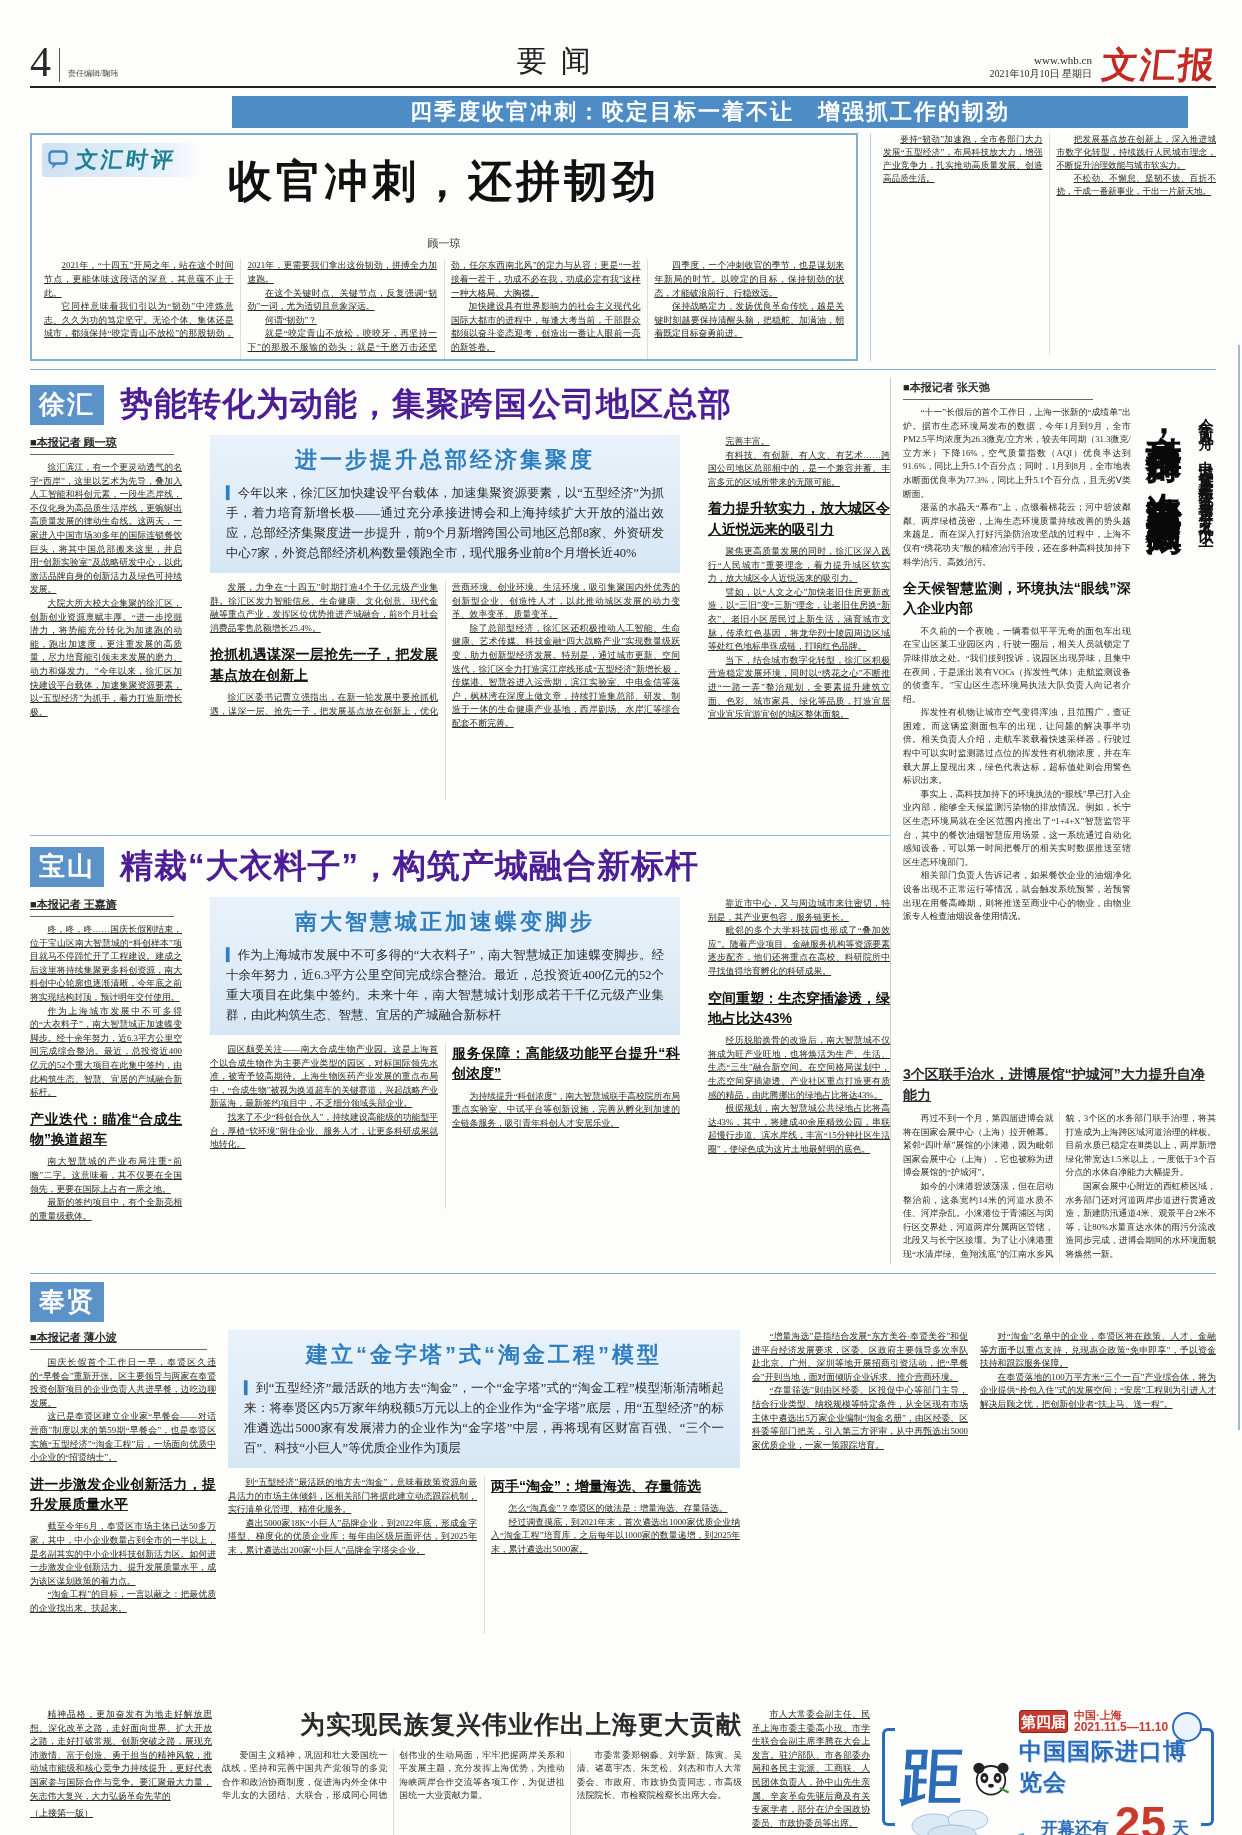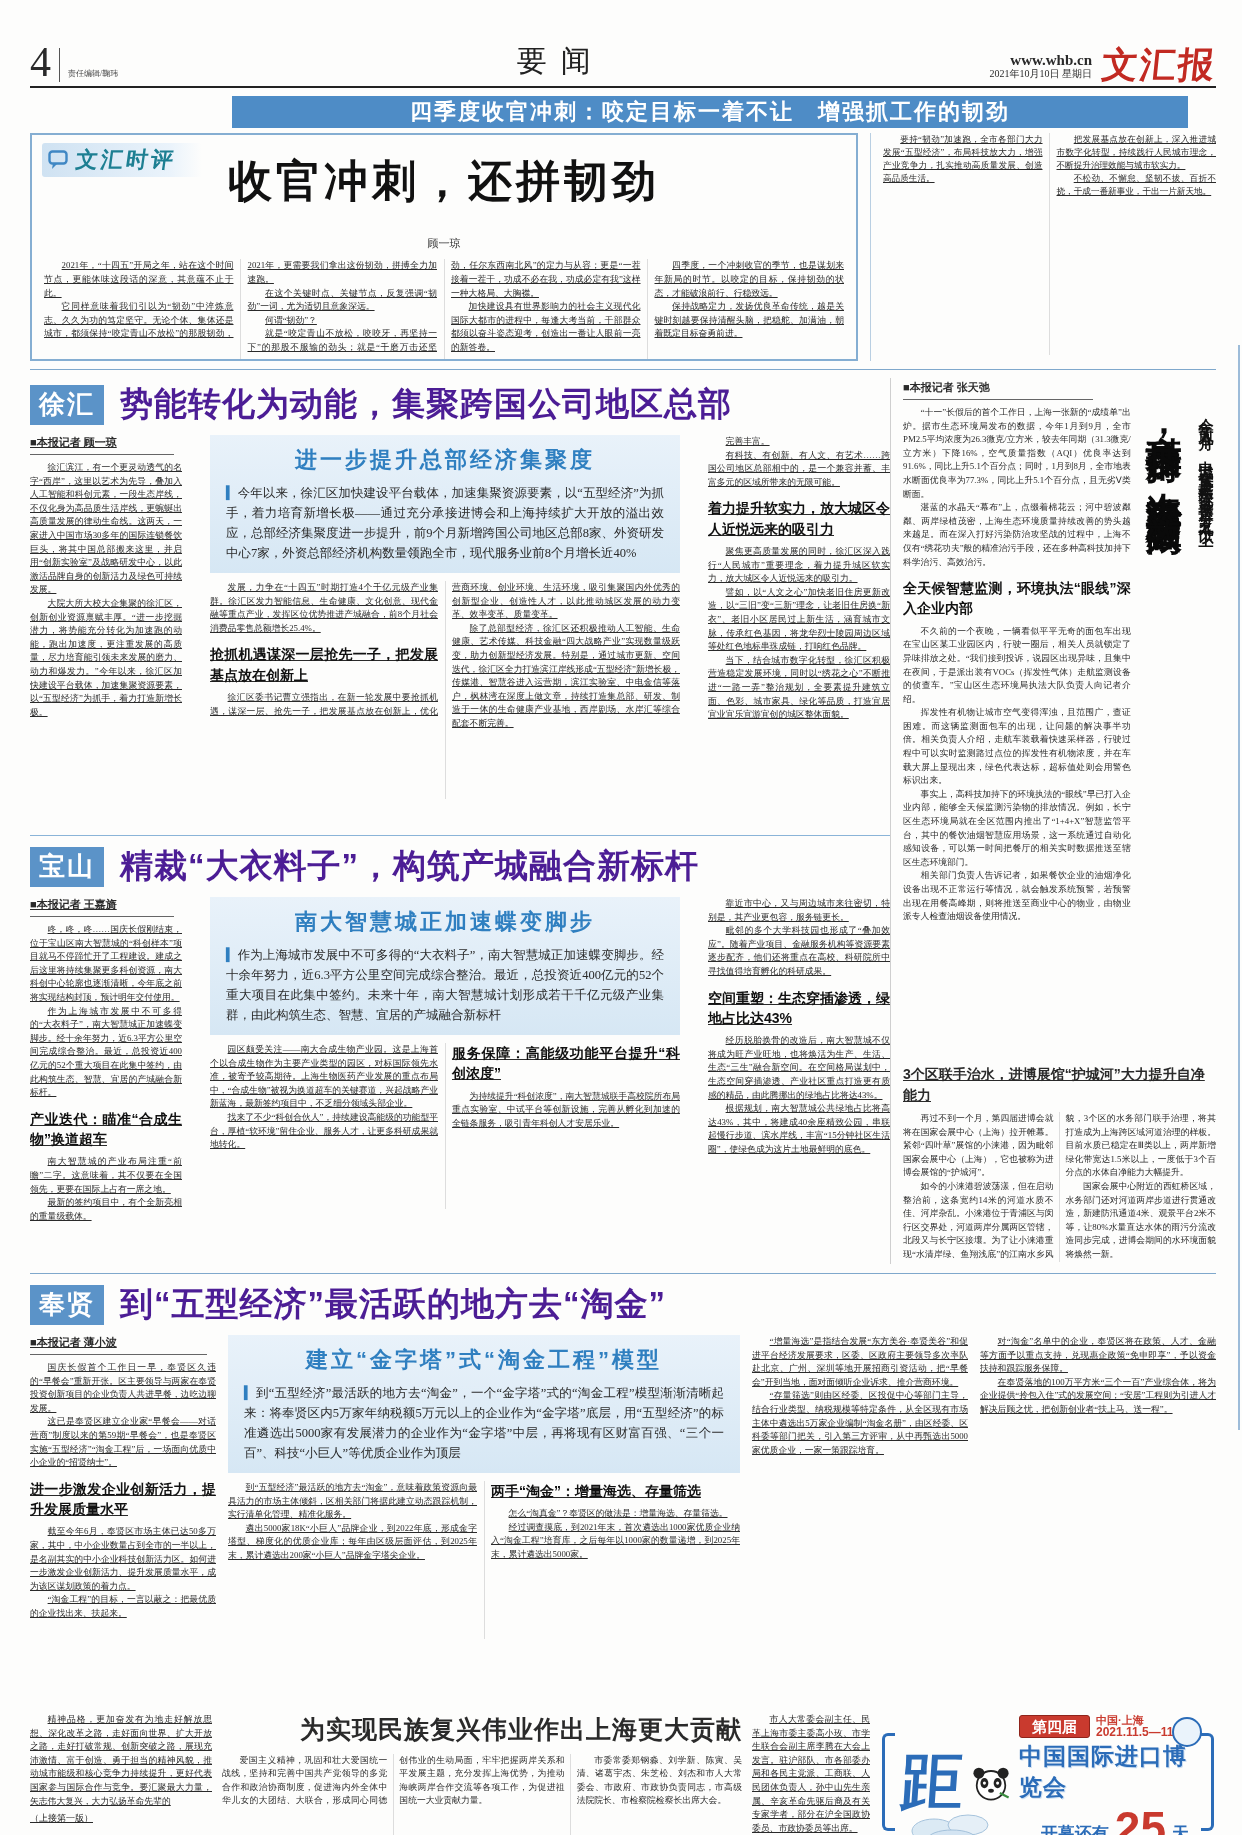--- a/index.html
+++ b/index.html
@@ -7,21 +7,21 @@
   .sheet{width:1242px;height:1835px;box-sizing:border-box;padding:18px 26px 0 30px;position:relative;}
   
   .hdr{display:flex;align-items:flex-end;justify-content:space-between;height:64px;border-bottom:2px solid #222;padding-bottom:4px;}
   .hdr-left{display:flex;align-items:flex-end;gap:8px;}
   .pagenum{font-size:42px;line-height:40px;font-family:"Liberation Serif",serif;}
   .hdr-div{width:1px;height:34px;background:#555;}
   .editor{font-size:8px;color:#444;padding-bottom:3px;}
   .section-title{font-size:30px;letter-spacing:14px;padding-left:14px;font-family:"Liberation Sans",sans-serif;color:#222;}
   .hdr-right{display:flex;align-items:flex-end;gap:10px;}
   .hdr-right .meta{text-align:right;line-height:13px;padding-bottom:2px;}
-  .site{font-size:15px;font-weight:bold;}
+  .site{font-size:11px;font-weight:normal;}
   .date{font-size:10px;}
   .masthead{font-size:36px;line-height:34px;font-weight:bold;color:#c22a22;transform:skewX(-6deg);font-family:"Liberation Serif",serif;letter-spacing:2px;}
   
   .banner{margin:8px 0 5px 202px;width:956px;background:#4e8cc6;color:#fff;text-align:center;font:bold 22px/32px "Liberation Sans",sans-serif;letter-spacing:2px;height:32px;box-sizing:border-box;}
   
   .shiping-row{display:flex;gap:12px;}
   .shiping-box{width:828px;box-sizing:border-box;border:2px solid #85aed2;padding:6px 12px 8px;position:relative;height:228px;overflow:hidden;}
   .sp-logo{position:absolute;left:10px;top:8px;display:flex;align-items:center;gap:6px;background:linear-gradient(90deg,#cfe2f2,#eaf3fb 80%,transparent);padding:2px 26px 2px 6px;border-radius:3px;}
   .sp-logo-text{font:bold 22px "Liberation Serif",serif;color:#1d7f92;transform:skewX(-8deg);letter-spacing:3px;}
   .sp-headline{text-align:center;font:900 44px/52px "Liberation Sans",sans-serif;letter-spacing:4px;margin-top:14px;color:#111;}
@@ -66,21 +66,21 @@
   .bt-cols{columns:3;column-gap:12px;column-rule:1px solid #ddd;height:104px;overflow:hidden;font-size:8.8px;line-height:13.4px;text-align:justify;}
   .bt-note{font-size:9px;color:#222;margin-top:4px;}
   
   .ad{position:relative;height:138px;overflow:hidden;display:flex;align-items:center;gap:6px;padding:4px 2px;box-sizing:border-box;}
   .brk{flex:none;width:10px;height:92px;border:3px solid #2b6cb8;border-radius:6px;}
   .brk.l{border-right:none;border-top-right-radius:0;border-bottom-right-radius:0;}
   .brk.r{border-left:none;border-top-left-radius:0;border-bottom-left-radius:0;}
   .ad-big{font:900 62px "Liberation Sans",sans-serif;color:#2b6cb8;flex:none;transform:skewX(-4deg);}
   .ad-mid{flex:1;display:flex;flex-direction:column;gap:2px;}
   .ad-row1{display:flex;align-items:center;gap:6px;}
-  .ad-edition{background:#c93a2e;color:#fff;font:bold 15px/1 "Liberation Sans",sans-serif;padding:3px 12px;border-radius:3px;border:1px solid #8f241b;}
+  .ad-edition{background:#c93a2e;color:#fff;font:bold 15px/1 "Liberation Sans",sans-serif;padding:3px 1px;border-radius:3px;border:1px solid #8f241b;}
   .ad-place{color:#c93a2e;font:bold 11px "Liberation Sans",sans-serif;line-height:12px;}
   .ad-dates{color:#c93a2e;font:bold 12px "Liberation Sans",sans-serif;line-height:13px;}
   .ad-title{font:900 23px "Liberation Sans",sans-serif;color:#2b6cb8;letter-spacing:1px;text-shadow:1px 1px 0 #cfe0f2;}
   .ad-count{display:flex;align-items:flex-end;gap:6px;justify-content:flex-end;padding-right:6px;}
   .ad-prefix,.ad-suffix{font:bold 17px "Liberation Sans",sans-serif;color:#2b6cb8;padding-bottom:6px;}
   .ad-days{font:900 46px/1 "Liberation Sans",sans-serif;color:#c93a2e;}
   .ad-venue{position:absolute;left:26px;bottom:2px;opacity:.9;}
   .ad-emblem{position:absolute;right:14px;top:4px;width:26px;height:26px;border-radius:50%;border:2px solid #2b6cb8;background:#eaf3fb;}
   .right-edge-line{position:absolute;right:2px;top:345px;width:2px;height:1085px;background:#9dbcd9;}
 </style>
@@ -267,21 +267,20 @@
           <p class="para">国家会展中心附近的西虹桥区域，水务部门还对河道两岸步道进行贯通改造，新建防汛通道4米、观景平台2米不等，让80%水量直达水体的雨污分流改造同步完成，进博会期间的水环境面貌将焕然一新。</p>
         </div>
     </div>
   </div>
 
   <hr class="rule-blue">
 
   <div>
     <div class="sec-head">
       <span class="badge">奉贤</span>
-      <span class="sec-title">到“五型经济”最活跃的地方去“淘金”</span>
     </div>
     <div class="fx-grid">
       <div class="txtcol" style="height:368px;">
         <div class="byline">■本报记者 薄小波</div>
         <div>
             <p class="para">国庆长假首个工作日一早，奉贤区久违的“早餐会”重新开张。区主要领导与两家在奉贤投资创新项目的企业负责人共进早餐，边吃边聊发展。</p>
             <p class="para">这已是奉贤区建立企业家“早餐会——对话营商”制度以来的第59期“早餐会”，也是奉贤区实施“五型经济”“淘金工程”后，一场面向优质中小企业的“招贤纳士”。</p>
           </div>
         <h4 class="sub">进一步激发企业创新活力，提升发展质量水平</h4>
         <div>

